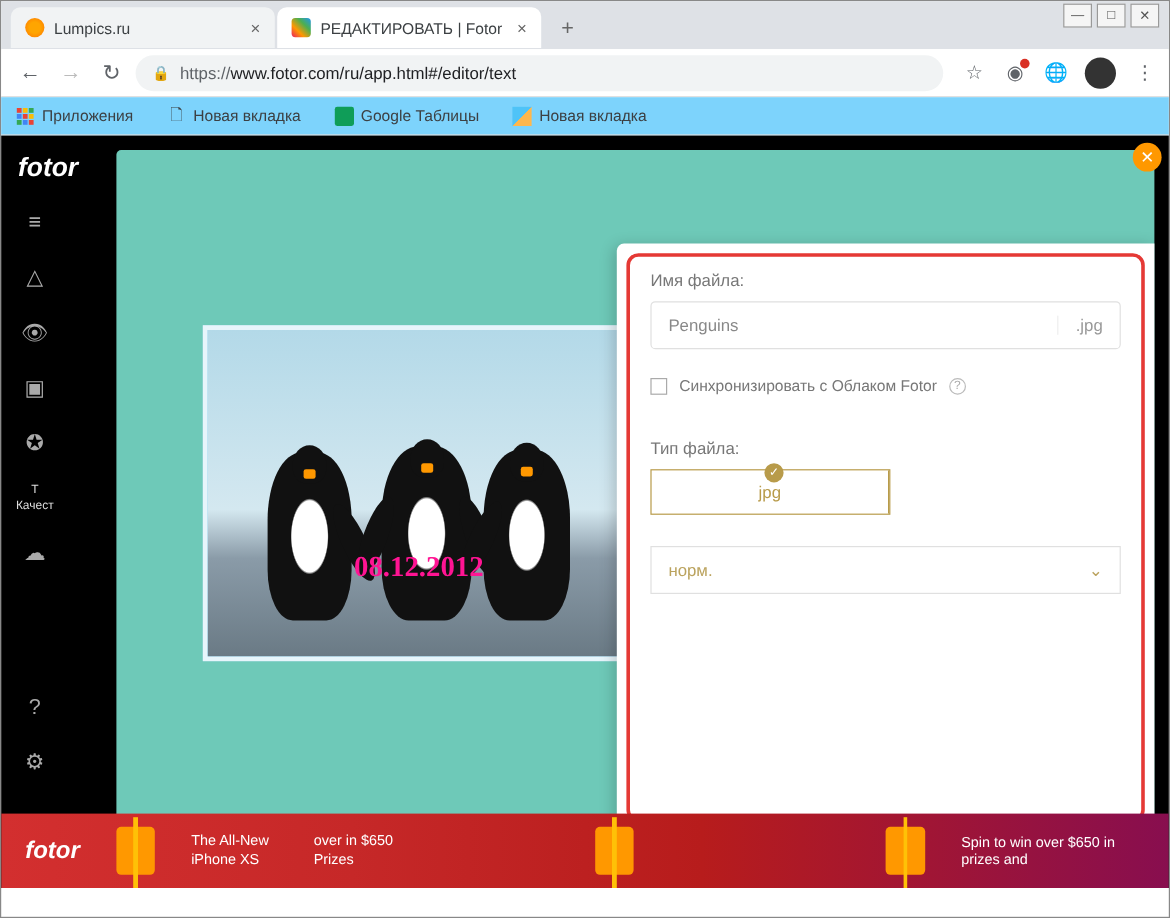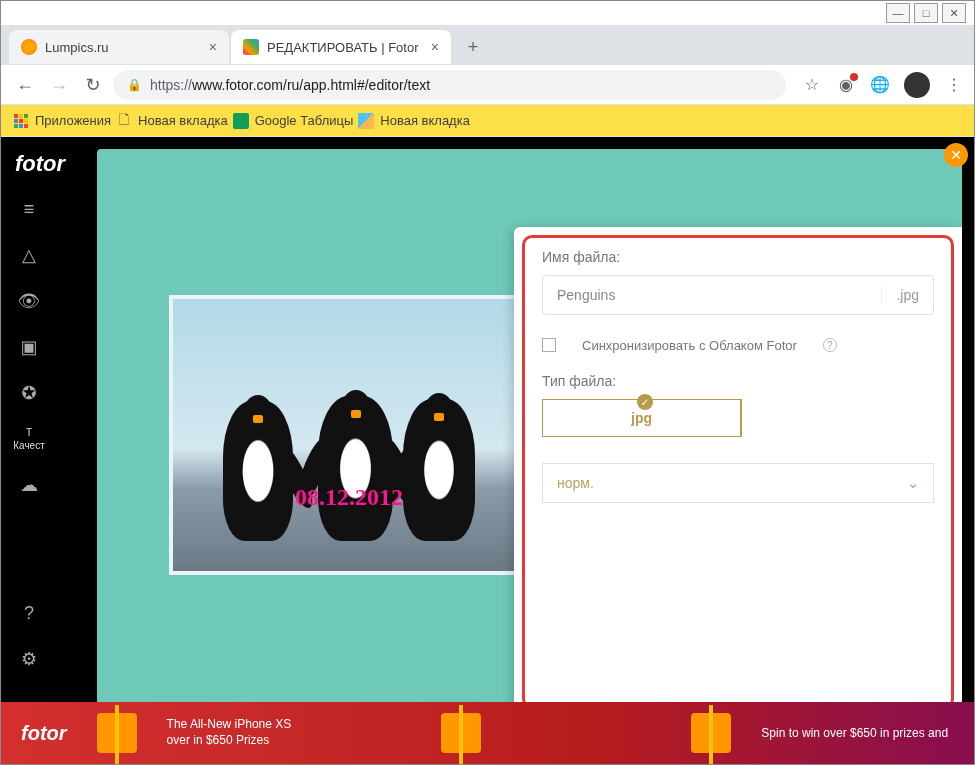--- a/index.html
+++ b/index.html
@@ -5,21 +5,21 @@
 * { margin: 0; padding: 0; box-sizing: border-box; font-family: Arial, sans-serif; }
 body { background: #fff; width: 975px; height: 765px; overflow: hidden; }
 
 .outer-frame { border: 1px solid #888; width: 975px; height: 765px; position: relative; background: #fff; }
 
 
 .win-controls { position: absolute; right: 8px; top: 2px; display: flex; gap: 4px; }
 .win-btn { width: 24px; height: 20px; border: 1px solid #999; background: #f5f5f5; display: flex; align-items: center; justify-content: center; font-size: 11px; color: #555; }
 
 
-.tab-strip { display: flex; align-items: center; height: 40px; padding: 4px 8px 0 8px; background: #dee1e6; margin-top: 24px; }
+.tab-strip { display: flex; align-items: center; height: 40px; padding: 4px 8px 0 8px; background: #dee1e6; }
 .tab { display: flex; align-items: center; background: #f1f3f4; border-radius: 8px 8px 0 0; padding: 0 12px; height: 34px; margin-right: 2px; min-width: 220px; font-size: 13px; color: #3c4043; gap: 8px; position: relative; }
 .tab.active { background: #fff; }
 .tab .favicon { width: 16px; height: 16px; border-radius: 50%; }
 .tab .fav-orange { background: radial-gradient(circle, #ffa500 40%, #ff8c00 70%); }
 .tab .fav-fotor { background: linear-gradient(45deg, #e91e63 0%, #ff9800 33%, #4caf50 66%, #2196f3 100%); border-radius: 3px; }
 .tab .close { margin-left: auto; font-size: 14px; color: #666; }
 .newtab { width: 28px; height: 28px; display: flex; align-items: center; justify-content: center; color: #666; font-size: 18px; margin-left: 6px; }
 
 
 .addr-bar { display: flex; align-items: center; height: 40px; background: #fff; padding: 0 10px; gap: 6px; border-bottom: 1px solid #e0e0e0; }
@@ -27,21 +27,21 @@
 .addr-input { flex: 1; display: flex; align-items: center; background: #f1f3f4; border-radius: 16px; height: 30px; padding: 0 14px; gap: 8px; font-size: 14px; color: #202124; }
 .addr-input .lock { color: #5f6368; font-size: 12px; }
 .addr-input .proto { color: #5f6368; }
 .addr-icons { display: flex; align-items: center; gap: 14px; margin-left: 10px; }
 .addr-icons .ico { width: 20px; height: 20px; display: flex; align-items: center; justify-content: center; color: #5f6368; font-size: 16px; }
 .avatar { width: 26px; height: 26px; border-radius: 50%; background: #333; }
 .badge-ico { position: relative; }
 .badge-ico::after { content:''; position:absolute; top:-2px; right:-2px; width:8px; height:8px; background:#d93025; border-radius:50%; }
 
 
-.bookmarks { display: flex; align-items: center; height: 32px; background: #fde047; padding: 0 12px; gap: 5px; border-bottom: 1px solid #e0e0e0; font-size: 13px; color: #3c4043; }
+.bookmarks { display: flex; align-items: center; height: 32px; background: #7dd3fc; padding: 0 12px; gap: 28px; border-bottom: 1px solid #e0e0e0; font-size: 13px; color: #3c4043; }
 .bm { display: flex; align-items: center; gap: 6px; }
 .bm .ico { width: 16px; height: 16px; display: flex; align-items: center; justify-content: center; }
 .apps-ico { display: grid; grid-template-columns: repeat(3,4px); grid-template-rows: repeat(3,4px); gap: 1px; }
 .apps-ico span { background: #ea4335; } .apps-ico span:nth-child(2){background:#fbbc04;} .apps-ico span:nth-child(3){background:#34a853;} .apps-ico span:nth-child(4){background:#4285f4;} .apps-ico span:nth-child(5){background:#ea4335;} .apps-ico span:nth-child(6){background:#fbbc04;} .apps-ico span:nth-child(7){background:#34a853;} .apps-ico span:nth-child(8){background:#4285f4;} .apps-ico span:nth-child(9){background:#ea4335;}
 .sheets-ico { width:14px; height:16px; background:#0f9d58; border-radius:2px; }
 .pic-ico { width:16px; height:12px; background: linear-gradient(135deg,#4fc3f7 50%, #ffb74d 50%); }
 
 
 .app-area { position: relative; background: #000; height: 627px; overflow: hidden; }
 
@@ -73,38 +73,38 @@
 .date-text { position:absolute; bottom:60px; left:50%; transform:translateX(-50%); color:#ff1493; font-weight:bold; font-size:24px; font-family: 'Times New Roman', serif; }
 
 
 .export-panel { position:absolute; right:0; top:78px; width:448px; height:490px; background:#fff; border-radius:6px 0 0 6px; box-shadow: -2px 2px 12px rgba(0,0,0,0.2); }
 .red-highlight { position:absolute; inset:8px; border:3px solid #e53935; border-radius:10px; pointer-events:none; }
 .panel-inner { padding: 22px 28px; color:#666; font-size:14px; }
 .panel-inner .label { margin-bottom:10px; color:#777; }
 .fname-row { display:flex; border:1px solid #e0e0e0; border-radius:4px; height:40px; align-items:center; margin-bottom:23px; }
 .fname-row input { flex:1; border:none; outline:none; padding:0 14px; font-size:14px; color:#888; background:transparent; }
 .fname-row .ext { padding:0 14px; border-left:1px solid #eee; color:#999; }
-.sync-row { display:flex; align-items:flex-start; gap:26px; margin-bottom:20px; color:#777; font-size:13px; }
+.sync-row { display:flex; align-items:center; gap:10px; margin-bottom:36px; color:#777; font-size:13px; }
 .sync-row .cb { width:14px; height:14px; border:1px solid #aaa; }
 .help { width:14px; height:14px; border:1px solid #bbb; border-radius:50%; display:inline-flex; align-items:center; justify-content:center; font-size:10px; color:#aaa; }
 .ftype-row { display:flex; border:1px solid #b89b4a; width:200px; height:38px; margin-bottom:26px; position:relative; }
-.ftype-row .opt { flex:1; display:flex; align-items:center; justify-content:center; color:#999;font-weight:bold; }
+.ftype-row .opt { flex:1; display:flex; align-items:center; justify-content:center; color:#999; }
 .ftype-row .opt.sel { color:#b89b4a; border-right:1px solid #b89b4a; position:relative; }
 .ftype-row .tick { position:absolute; top:-6px; left:94px; width:16px; height:16px; background:#b89b4a; border-radius:50%; color:#fff; display:flex; align-items:center; justify-content:center; font-size:10px; }
 .quality-header { display:flex; justify-content:space-between; align-items:center; margin-bottom:10px; }
 .filesize { font-size:12px; color:#aaa; }
 .quality-sel { border:1px solid #e0e0e0; height:40px; display:flex; align-items:center; padding:0 14px; color:#bba35e; justify-content:space-between; margin-bottom:28px; }
 .dl-btn { background:#b89b4a; color:#fff; height:44px; display:flex; align-items:center; justify-content:center; font-size:15px; border-radius:2px; }
 
 
 .ad-banner { position:absolute; left:0; right:0; bottom:0; height:62px; background: linear-gradient(90deg, #d32f2f 0%, #c62828 30%, #b71c1c 60%, #880e4f 100%); display:flex; align-items:center; color:#fff; font-size:12px; padding:0 20px; gap:30px; overflow:hidden; }
 .ad-banner .fotor-c { font-style:italic; font-weight:bold; font-size:20px; }
 .ad-banner .gift { width:40px; height:40px; background:#ff9800; border-radius:4px; position:relative; }
 .ad-banner .gift::before { content:''; position:absolute; left:45%; top:-8px; width:10%; height:200%; background:#ffc107;}
-.ad-text { display:flex; flex-direction:column; line-height:1.3; }
+.ad-text { display:flex; line-height:1.3; }
 </style>
 </head>
 <body>
 
 <div class="outer-frame">
   <div class="win-controls">
     <div class="win-btn">—</div>
     <div class="win-btn">□</div>
     <div class="win-btn">✕</div>
   </div>

